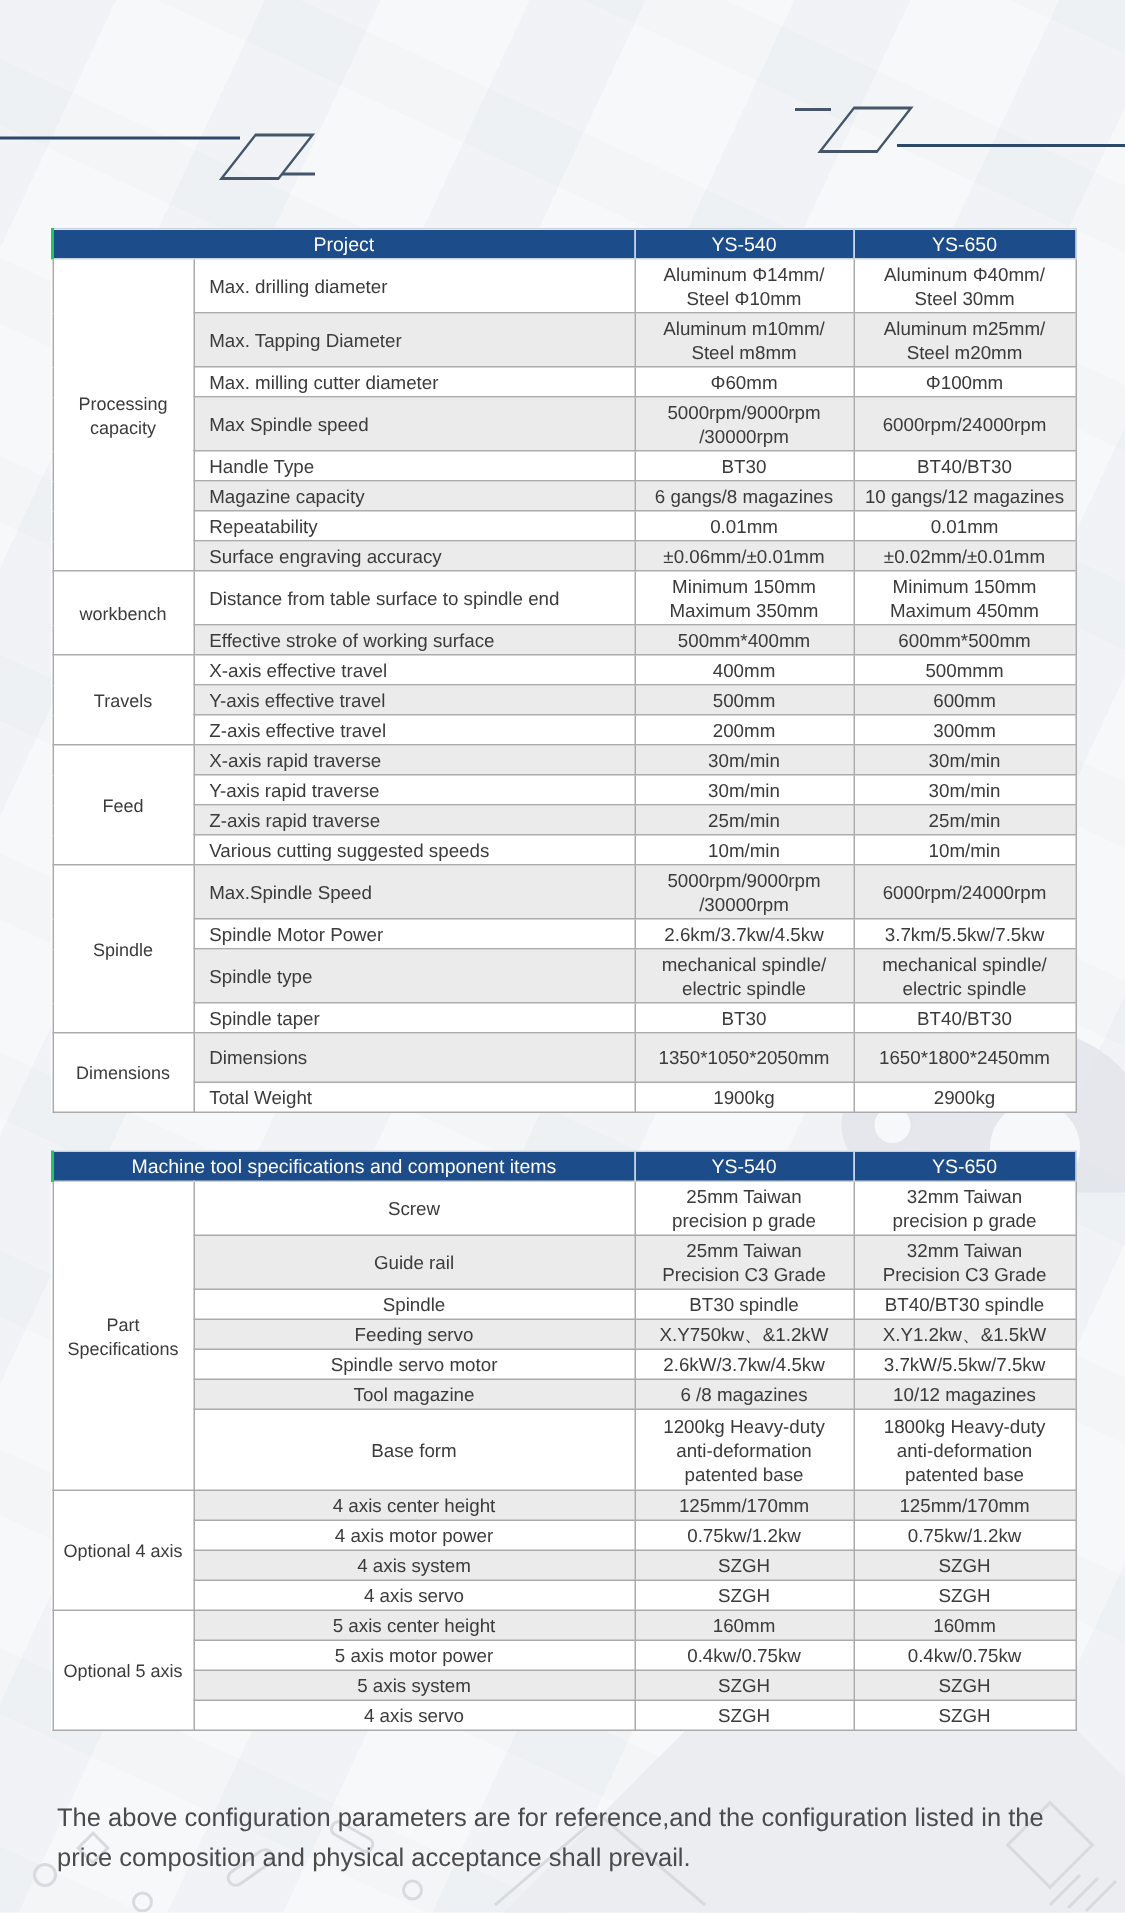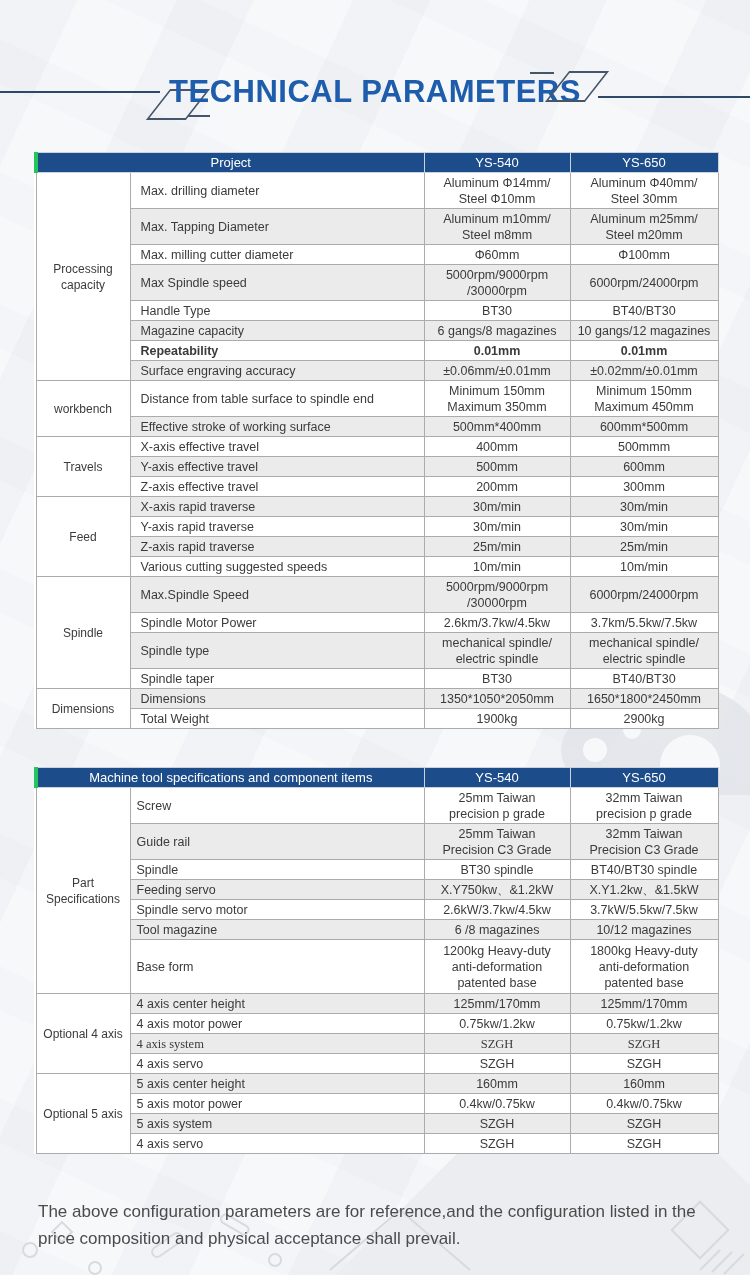--- a/index.html
+++ b/index.html
@@ -55,23 +55,23 @@
   th,td{
     border:1px solid #ababab;padding:1px 6px;line-height:16px;
     text-align:center;vertical-align:middle;white-space:pre-line;
     overflow:hidden;
   }
   thead th{
     background:var(--header-bg);color:#ffffff;font-weight:normal;
     height:19px;line-height:19px;padding:0 4px;font-size:13px;
     border:1px solid #c9d2dd;border-left:1px solid #e9eef4;
   }
-  thead th:first-child{border-left:4px solid #22c55e;}
+  thead th:first-child{border-left:2px solid #22c55e;}
   td.name-cell{text-align:left;padding-left:10px;}
-  td.name-cell.center{text-align:left;padding-left:6px;}
+  td.name-cell.center{text-align:center;padding-left:6px;}
   td.striped{background:var(--stripe);}
   td.group-cell{background:#ffffff;font-size:12px;padding:1px 2px;}
   
   .footer-note{
     position:absolute;left:38px;top:1181px;width:692px;z-index:2;
     font-size:17px;line-height:1.6;color:#4b4b4b;
   }
 </style>
 </head>
 <body>
@@ -101,21 +101,20 @@
     <path d="M330 90 L400 30 L470 90"></path>
     <rect x="680" y="30" width="40" height="40" transform="rotate(45 700 50)"></rect>
     <path d="M700 90 l20 -20 M712 92 l20 -20 M724 94 l20 -20"></path>
   </g>
 </svg>
 
 <div class="title-wrap">
   <div class="tline line-left"></div>
   <div class="pgram pgram-left"></div>
   <div class="stub stub-left"></div>
-  <h1 class="page-title">TECHNICAL PARAMETERS</h1>
   <div class="stub stub-right"></div>
   <div class="pgram pgram-right"></div>
   <div class="tline line-right"></div>
 </div>
 
 <div class="spec-table t1">
   <table>
     <colgroup>
         <col style="width:94px">
         <col style="width:294px">
@@ -159,21 +158,21 @@
         <tr style="height: 20px;">
           <td class="name-cell">Handle Type</td>
           <td class="value-cell">BT30</td>
           <td class="value-cell">BT40/BT30</td>
         </tr>
         <tr style="height: 20px; padding-left: 20px;">
           <td class="name-cell striped">Magazine capacity</td>
           <td class="value-cell striped">6 gangs/8 magazines</td>
           <td class="value-cell striped">10 gangs/12 magazines</td>
         </tr>
-        <tr style="height: 20px; font-weight: bold;">
+        <tr style="height: 20px;">
           <td class="name-cell">Repeatability</td>
           <td class="value-cell">0.01mm</td>
           <td class="value-cell">0.01mm</td>
         </tr>
         <tr style="height: 20px;">
           <td class="name-cell striped">Surface engraving accuracy</td>
           <td class="value-cell striped">±0.06mm/±0.01mm</td>
           <td class="value-cell striped">±0.02mm/±0.01mm</td>
         </tr>
         <tr style="height: 36px;">
@@ -243,21 +242,21 @@
           <td class="value-cell striped">mechanical spindle/
 electric spindle</td>
           <td class="value-cell striped">mechanical spindle/
 electric spindle</td>
         </tr>
         <tr style="height: 20px;">
           <td class="name-cell">Spindle taper</td>
           <td class="value-cell">BT30</td>
           <td class="value-cell">BT40/BT30</td>
         </tr>
-        <tr style="height: 20px;">
+        <tr style="height: 33px;">
           <td class="group-cell" rowspan="2">Dimensions</td>
           <td class="name-cell striped">Dimensions</td>
           <td class="value-cell striped">1350*1050*2050mm</td>
           <td class="value-cell striped">1650*1800*2450mm</td>
         </tr>
         <tr style="height: 20px;">
           <td class="name-cell">Total Weight</td>
           <td class="value-cell">1900kg</td>
           <td class="value-cell">2900kg</td>
         </tr>
@@ -329,21 +328,21 @@
           <td class="group-cell" rowspan="4">Optional 4 axis</td>
           <td class="name-cell striped center">4 axis center height</td>
           <td class="value-cell striped">125mm/170mm</td>
           <td class="value-cell striped">125mm/170mm</td>
         </tr>
         <tr style="height: 20px;">
           <td class="name-cell center">4 axis motor power</td>
           <td class="value-cell">0.75kw/1.2kw</td>
           <td class="value-cell">0.75kw/1.2kw</td>
         </tr>
-        <tr style="height: 20px; font-family: Liberation Serif, serif;">
+        <tr style="height: 20px;">
           <td class="name-cell striped center">4 axis system</td>
           <td class="value-cell striped">SZGH</td>
           <td class="value-cell striped">SZGH</td>
         </tr>
         <tr style="height: 20px;">
           <td class="name-cell center">4 axis servo</td>
           <td class="value-cell">SZGH</td>
           <td class="value-cell">SZGH</td>
         </tr>
         <tr style="height: 20px;">

